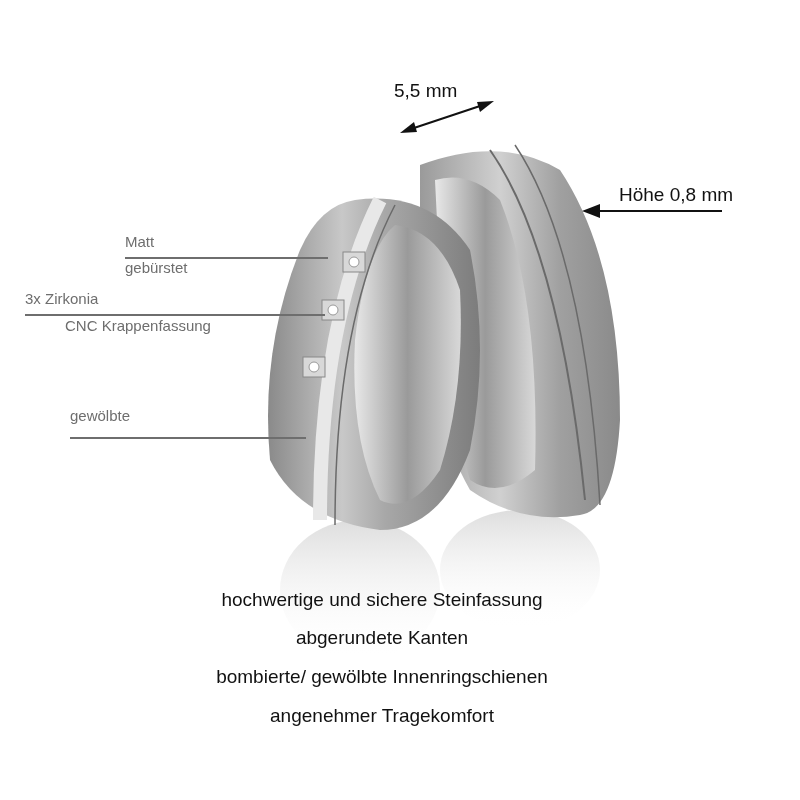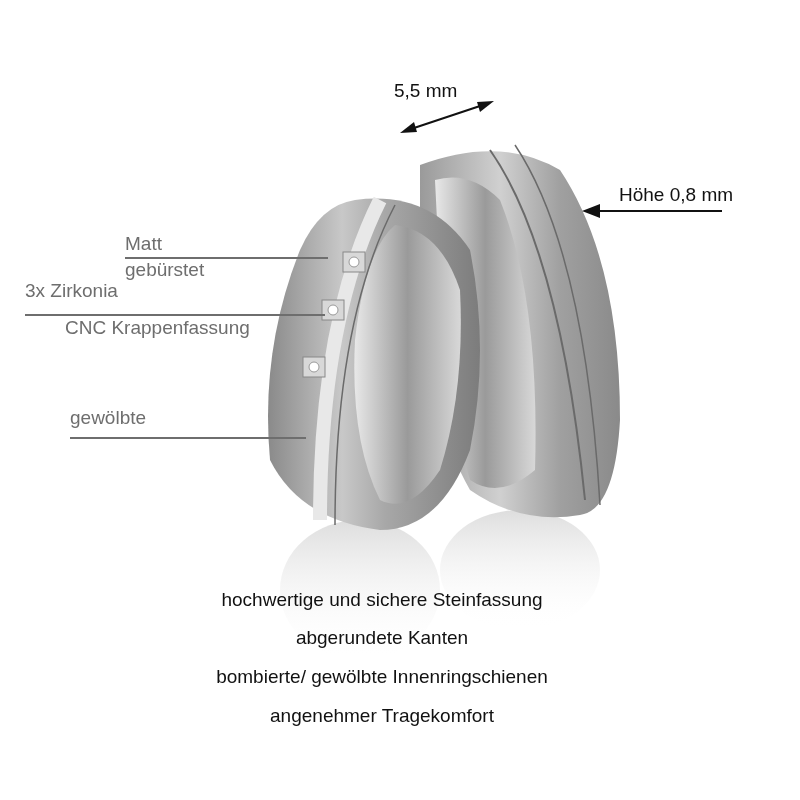--- a/index.html
+++ b/index.html
@@ -1,18 +1,18 @@
 <!DOCTYPE html>
 <html><head>
 <meta charset="utf-8">
 <style>
   html, body { margin: 0; padding: 0; background: #ffffff; }
   body { width: 800px; height: 800px; position: relative; overflow: hidden; font-family: "Liberation Sans", sans-serif; }
   .abs { position: absolute; }
-  .label-grey { color: #6e6e6e; font-size: 19px; white-space: nowrap; }
+  .label-grey { color: #6e6e6e; font-size: 15px; white-space: nowrap; }
   .label-black { color: #111111; font-size: 19px; white-space: nowrap; }
   .leader { position: absolute; height: 2px; background: #6e6e6e; }
   .caption { position: absolute; left: 0; width: 800px; text-align: center; color: #111; font-size: 19px; }
   svg { position: absolute; left: 0; top: 0; }
 </style>
 </head>
 <body>
 
 <svg width="800" height="800" viewBox="0 0 800 800">
   <defs>
@@ -77,20 +77,20 @@
 
 <div class="leader" style="left:125px; top:257px; width:203px;"></div>
 <div class="leader" style="left:25px; top:314px; width:300px;"></div>
 <div class="leader" style="left:70px; top:437px; width:236px;"></div>
 
 <div class="abs label-black" style="left:354px; top:80px;margin-left:40px;">5,5 mm</div>
 <div class="abs label-black" style="left:619px; top:184px;">Höhe 0,8 mm</div>
 
 <div class="abs label-grey" style="left:125px; top:233px;">Matt</div>
 <div class="abs label-grey" style="left:125px; top:259px;">gebürstet</div>
-<div class="abs label-grey" style="left:25px; top:280px;text-align:right;">3x Zirkonia</div>
+<div class="abs label-grey" style="left:25px; top:290px;text-align:right;">3x Zirkonia</div>
 <div class="abs label-grey" style="left:25px; top:317px;margin-left:40px;">CNC Krappenfassung</div>
 <div class="abs label-grey" style="left:70px; top:407px;">gewölbte</div>
 
 <div class="caption" style="top:589px; left:-18px;">hochwertige und sichere Steinfassung</div>
 <div class="caption" style="top:627px; left:-18px;">abgerundete Kanten</div>
 <div class="caption" style="top:666px; left:-18px;">bombierte/ gewölbte Innenringschienen</div>
 <div class="caption" style="top:705px; left:-18px;">angenehmer Tragekomfort</div>
 
 </body></html>

